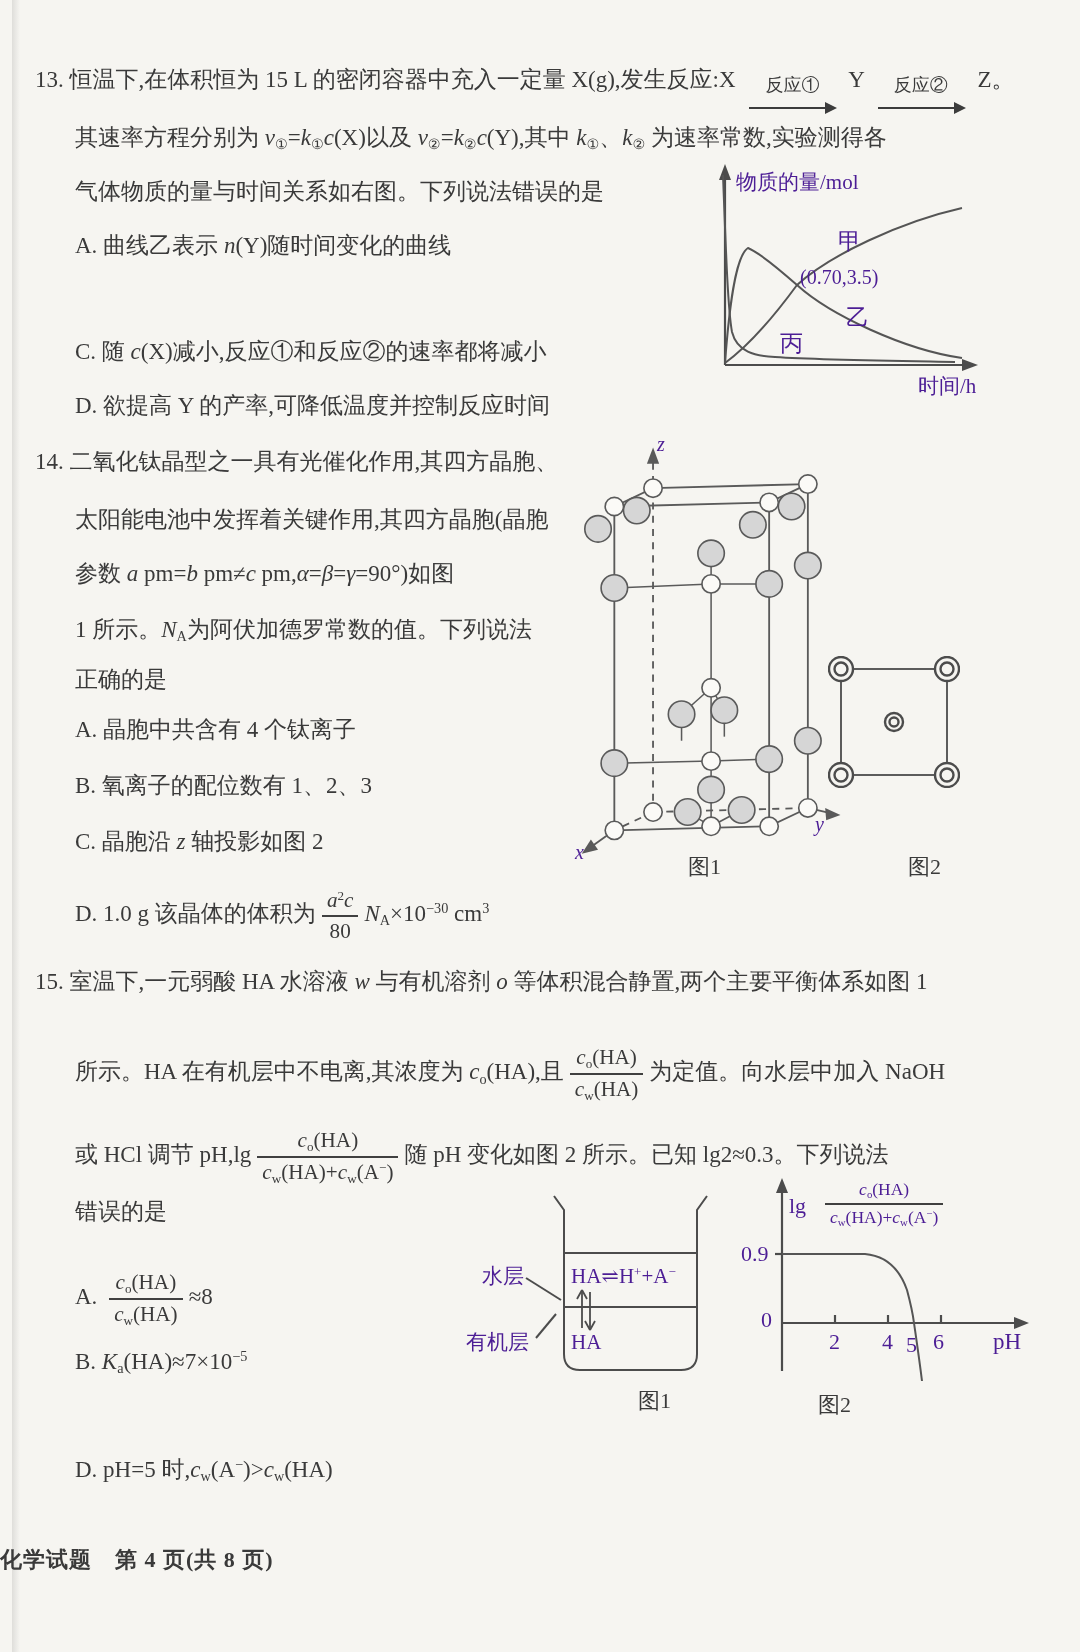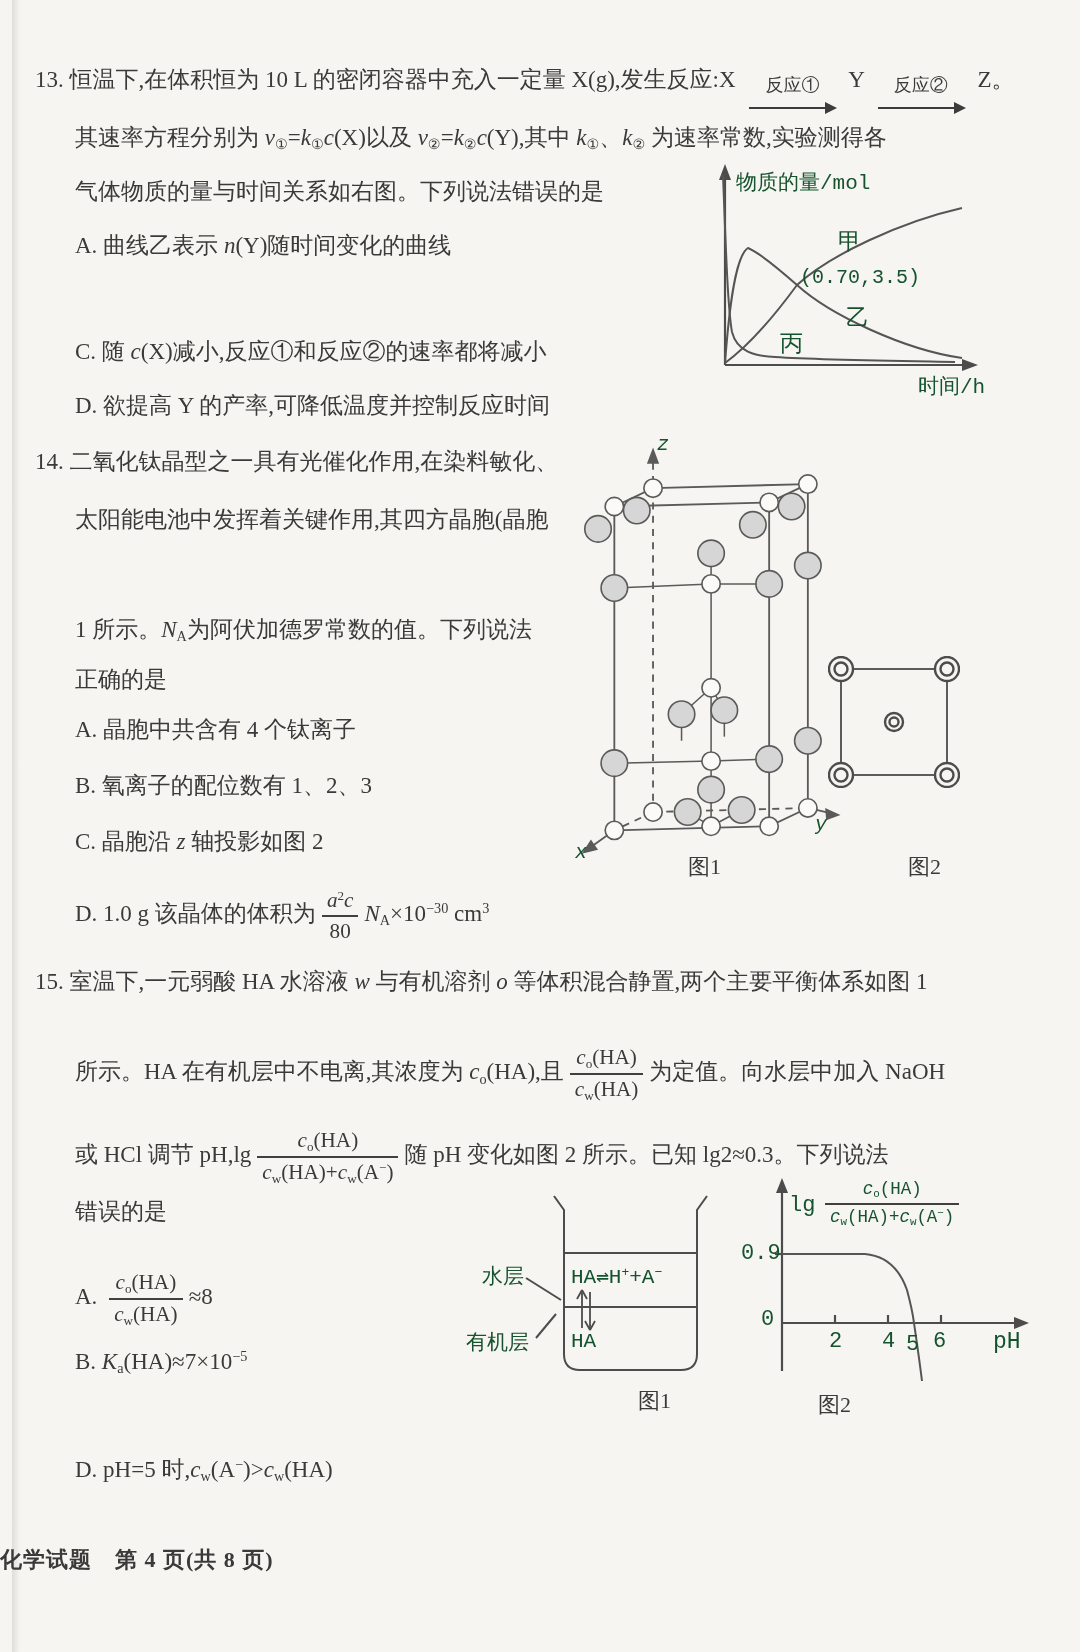--- a/index.html
+++ b/index.html
@@ -20,35 +20,35 @@
     font-size:0.92em;margin:0 6px;line-height:1.15;}
   .frac .num{display:block;padding:0 5px 2px;border-bottom:2px solid #404040;}
   .frac .den{display:block;padding:2px 5px 0;}
   .rxn{display:inline-flex;flex-direction:column;align-items:center;
     margin:0 8px;vertical-align:-2px;transform:translateY(2px);}
   .rxn .lbl{font-size:18px;line-height:1;margin-bottom:13px;}
   .rxn .shaft{position:relative;width:86px;height:2px;background:#3c3c3c;}
   .rxn .shaft::after{content:"";position:absolute;right:-2px;top:-5px;
     border-left:12px solid #3c3c3c;border-top:6px solid transparent;border-bottom:6px solid transparent;}
   .fig{position:absolute;}
-  .fig-label{position:absolute;white-space:nowrap;color:#14532d;font-family:Liberation Mono, monospace;}
+  .fig-label{position:absolute;white-space:nowrap;color:#4c1d95;}
   svg{display:block;}
   .cap{position:absolute;font-size:22px;white-space:nowrap;}
   .footer{position:absolute;left:0;top:1545px;width:990px;text-align:left;
     font-size:22px;letter-spacing:1px;font-weight:bold;}
 </style>
 </head>
 <body>
 
 <div class="crease"></div>
 
 <div class="q">
   <div class="ln" style="top:66px;left:35px;">
     <span>13.</span>
-    <span>恒温下,在体积恒为 10 L 的密闭容器中充入一定量 X(g),发生反应:X</span>
+    <span>恒温下,在体积恒为 15 L 的密闭容器中充入一定量 X(g),发生反应:X</span>
     <span class="rxn">
       <span class="lbl">反应①</span>
       <span class="shaft"></span>
     </span>
     <span>Y</span>
     <span class="rxn">
       <span class="lbl">反应②</span>
       <span class="shaft"></span>
     </span>
     <span>Z。</span>
@@ -80,23 +80,24 @@
     <div class="fig-label" style="left:188px;top:66px;font-size:23px;">甲</div>
     <div class="fig-label" style="left:150px;top:106px;font-size:20px;">(0.70,3.5)</div>
     <div class="fig-label" style="left:196px;top:142px;font-size:23px;">乙</div>
     <div class="fig-label" style="left:130px;top:168px;font-size:23px;">丙</div>
   </div>
 </div>
 
 <div class="q">
   <div class="ln" style="top:448px;left:35px;">
     <span>14.</span>
-    <span>二氧化钛晶型之一具有光催化作用,在染料敏化、</span>
+    <span>二氧化钛晶型之一具有光催化作用,其四方晶胞、</span>
   </div>
   <div class="ln" style="top:506px;left:75px;">太阳能电池中发挥着关键作用,其四方晶胞(晶胞</div>
+  <div class="ln" style="top:560px;left:75px;">参数 <span class="it">a</span> pm=<span class="it">b</span> pm≠<span class="it">c</span> pm,<span class="it">α</span>=<span class="it">β</span>=<span class="it">γ</span>=90°)如图</div>
   <div class="ln" style="top:616px;left:75px;">1 所示。<span class="it">N</span><sub>A</sub>为阿伏加德罗常数的值。下列说法</div>
   <div class="ln" style="top:666px;left:75px;">正确的是</div>
   <div class="ln" style="top:716px;left:75px;">A. 晶胞中共含有 4 个钛离子</div>
   <div class="ln" style="top:772px;left:75px;">B. 氧离子的配位数有 1、2、3</div>
   <div class="ln" style="top:828px;left:75px;">C. 晶胞沿 <span class="it">z</span> 轴投影如图 2</div>
   <div class="ln" style="top:888px;left:75px;">D. 1.0 g 该晶体的体积为<span class="frac"><span class="num"><span class="it">a</span><sup>2</sup><span class="it">c</span></span><span class="den">80</span></span><span class="it">N</span><sub>A</sub>×10<sup>−30</sup> cm<sup>3</sup></div>
 
   <div class="fig" style="left:565px;top:425px;width:290px;height:445px;">
     <svg width="270" height="440" viewBox="0 0 260 432" style="margin-left:6px;">
       <g stroke="#5a5a5a" stroke-width="1.8" fill="none">

